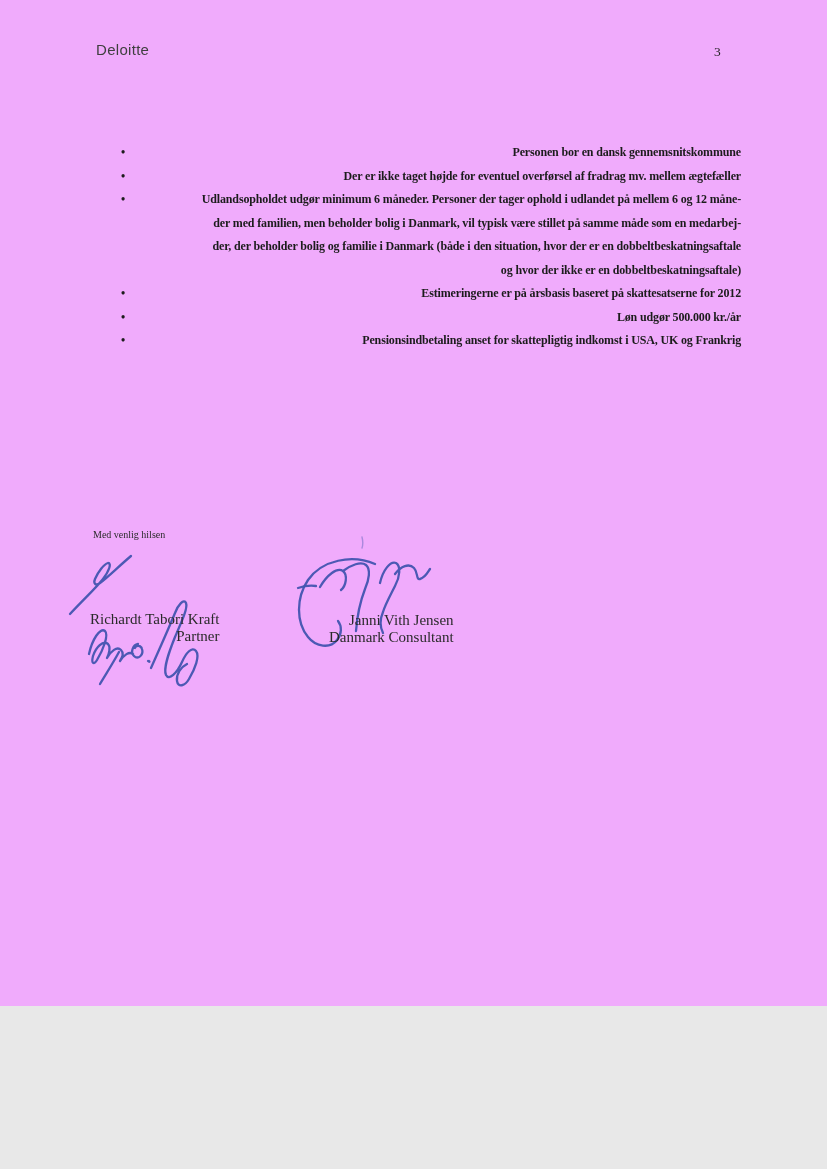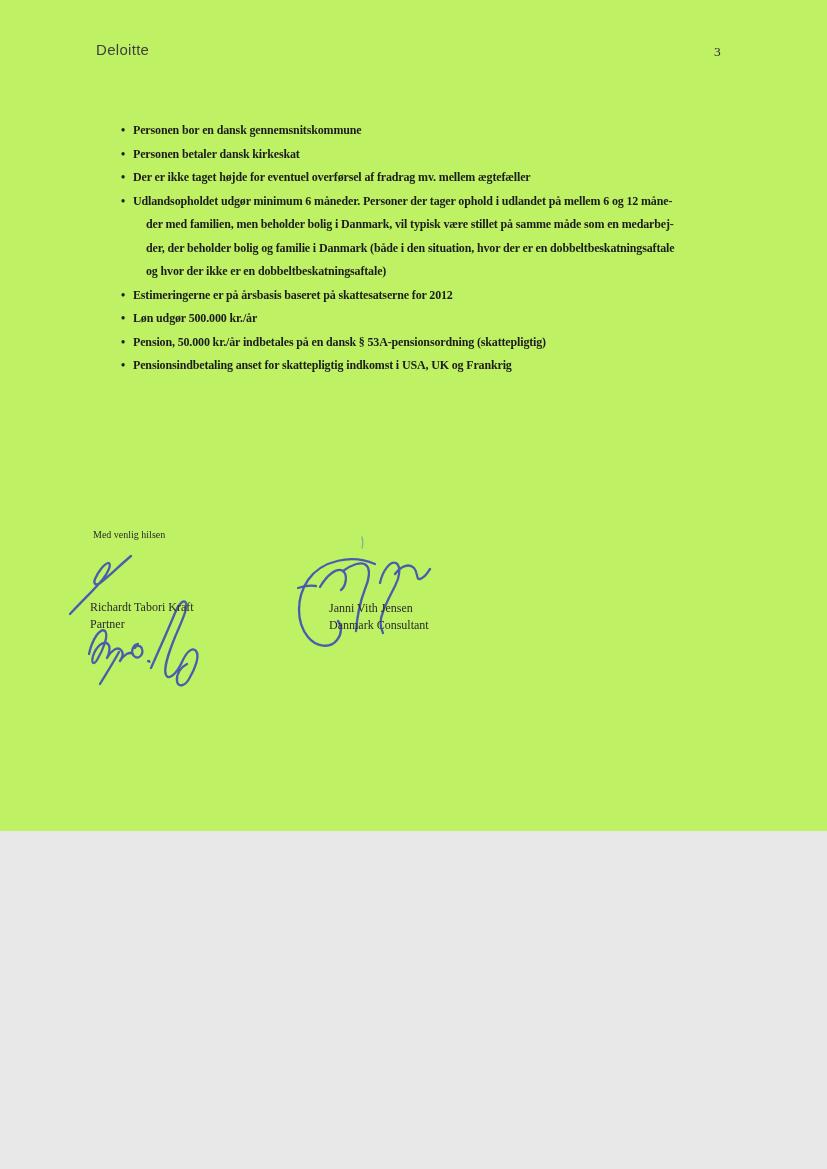--- a/index.html
+++ b/index.html
@@ -1,25 +1,26 @@
 <!DOCTYPE html>
 <html lang="da"><head>
 <meta charset="utf-8">
 <title>Scanned letter</title>
 <style>
   html, body { margin: 0; padding: 0; background: #e8e8e8; }
   .page {
     position: relative;
     width: 827px;
-    height: 831px;
+    height: 1006px;
     margin: 0 auto;
-    background: #bef264;
+    background: #f0abfc;
     overflow: hidden;
     font-family: "Liberation Serif", "DejaVu Serif", serif;
     color: #1e1e1e;
+    text-align: right;
   }
   .brand {
     position: absolute;
     left: 96px;
     top: 41px;
     font-family: "Liberation Sans", "DejaVu Sans", sans-serif;
     font-size: 15px;
     font-weight: 400;
     letter-spacing: 0.3px;
     color: #3f3f3f;
@@ -38,21 +39,21 @@
     width: 644px;
   }
   .heading {
     font-size: 13px;
     font-weight: 700;
     line-height: 18px;
     letter-spacing: 0.1px;
   }
   ul.list {
     list-style: none;
-    margin: 1px 0 0 0;
+    margin: 23px 0 0 0;
     padding: 0;
   }
   ul.list li {
     position: relative;
     padding-left: 49px;
     text-indent: -13px;
     font-size: 12px;
     font-weight: 700;
     line-height: 23.5px;
     letter-spacing: -0.15px;
@@ -69,23 +70,24 @@
   }
   .closing {
     position: absolute;
     left: 93px;
     top: 529px;
     font-size: 10px;
     color: #2a2a2a;
   }
   .signer {
     position: absolute;
-    font-size: 12px;
+    font-size: 15px;
     line-height: 16.5px;
     color: #2a2a2a;
+    margin-top: 12px;
   }
   .signer-left  { left: 90px;  top: 599px; }
   .signer-right { left: 329px; top: 600px; }
   svg.signatures {
     position: absolute;
     left: 0; top: 0;
     pointer-events: none;
   }
   .sig {
     fill: none;
@@ -100,29 +102,27 @@
 <body>
 
 <div class="page">
 
   <div class="brand">Deloitte</div>
   <div class="pagenum">3</div>
 
   <div class="content">
     <ul class="list">
         <li>Personen bor en dansk gennemsnitskommune</li>
-        <li>Personen betaler dansk kirkeskat</li>
         <li>Der er ikke taget højde for eventuel overførsel af fradrag mv. mellem ægtefæller</li>
         <li>Udlandsopholdet udgør minimum 6 måneder. Personer der tager ophold i udlandet på mellem 6 og 12 måne-
 der med familien, men beholder bolig i Danmark, vil typisk være stillet på samme måde som en medarbej-
 der, der beholder bolig og familie i Danmark (både i den situation, hvor der er en dobbeltbeskatningsaftale
 og hvor der ikke er en dobbeltbeskatningsaftale)</li>
         <li>Estimeringerne er på årsbasis baseret på skattesatserne for 2012</li>
         <li>Løn udgør 500.000 kr./år</li>
-        <li>Pension, 50.000 kr./år indbetales på en dansk § 53A-pensionsordning (skattepligtig)</li>
         <li>Pensionsindbetaling anset for skattepligtig indkomst i USA, UK og Frankrig</li>
       </ul>
   </div>
 
   <div class="closing">Med venlig hilsen</div>
 
   <svg class="signatures" width="827" height="1169" viewBox="0 0 827 1169" aria-hidden="true">
 
     <path class="sig" d="M 70 614 C 84 599 96 588 103 579 C 109 571 112 563 108 563 C 104 564 98 572 95 579 C 93 584 96 586 100 583 C 107 578 118 567 131 556" stroke="#4254b0"></path>
 

